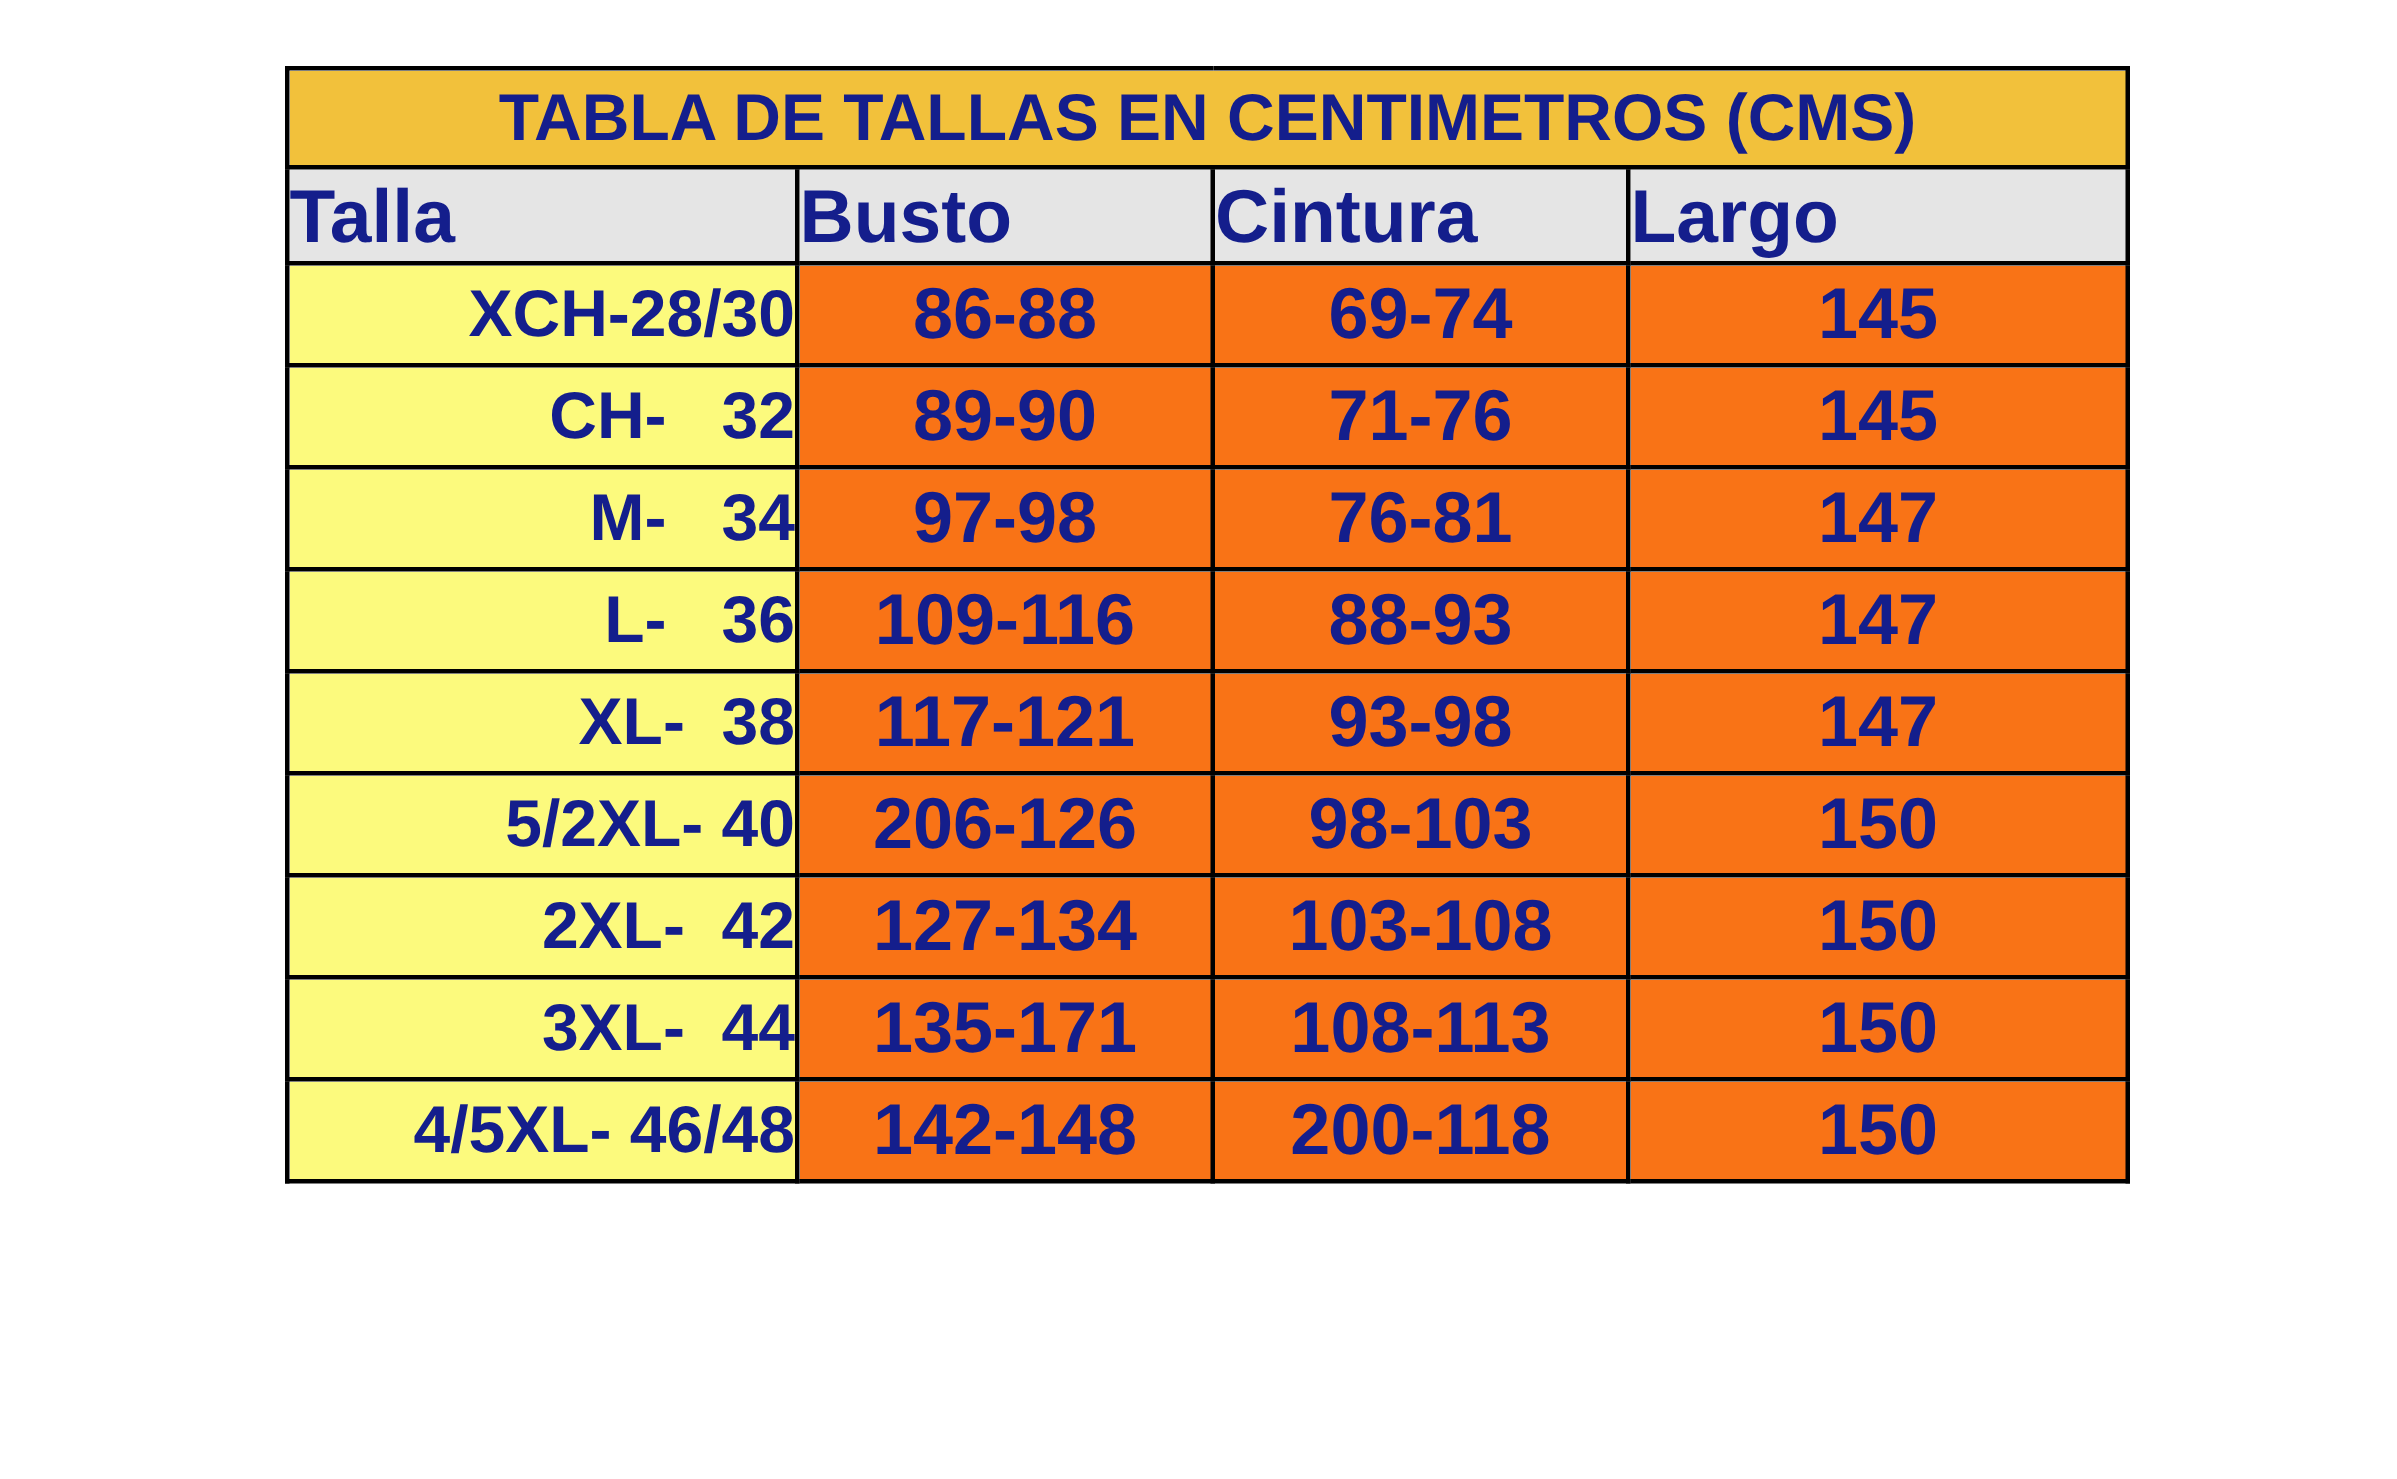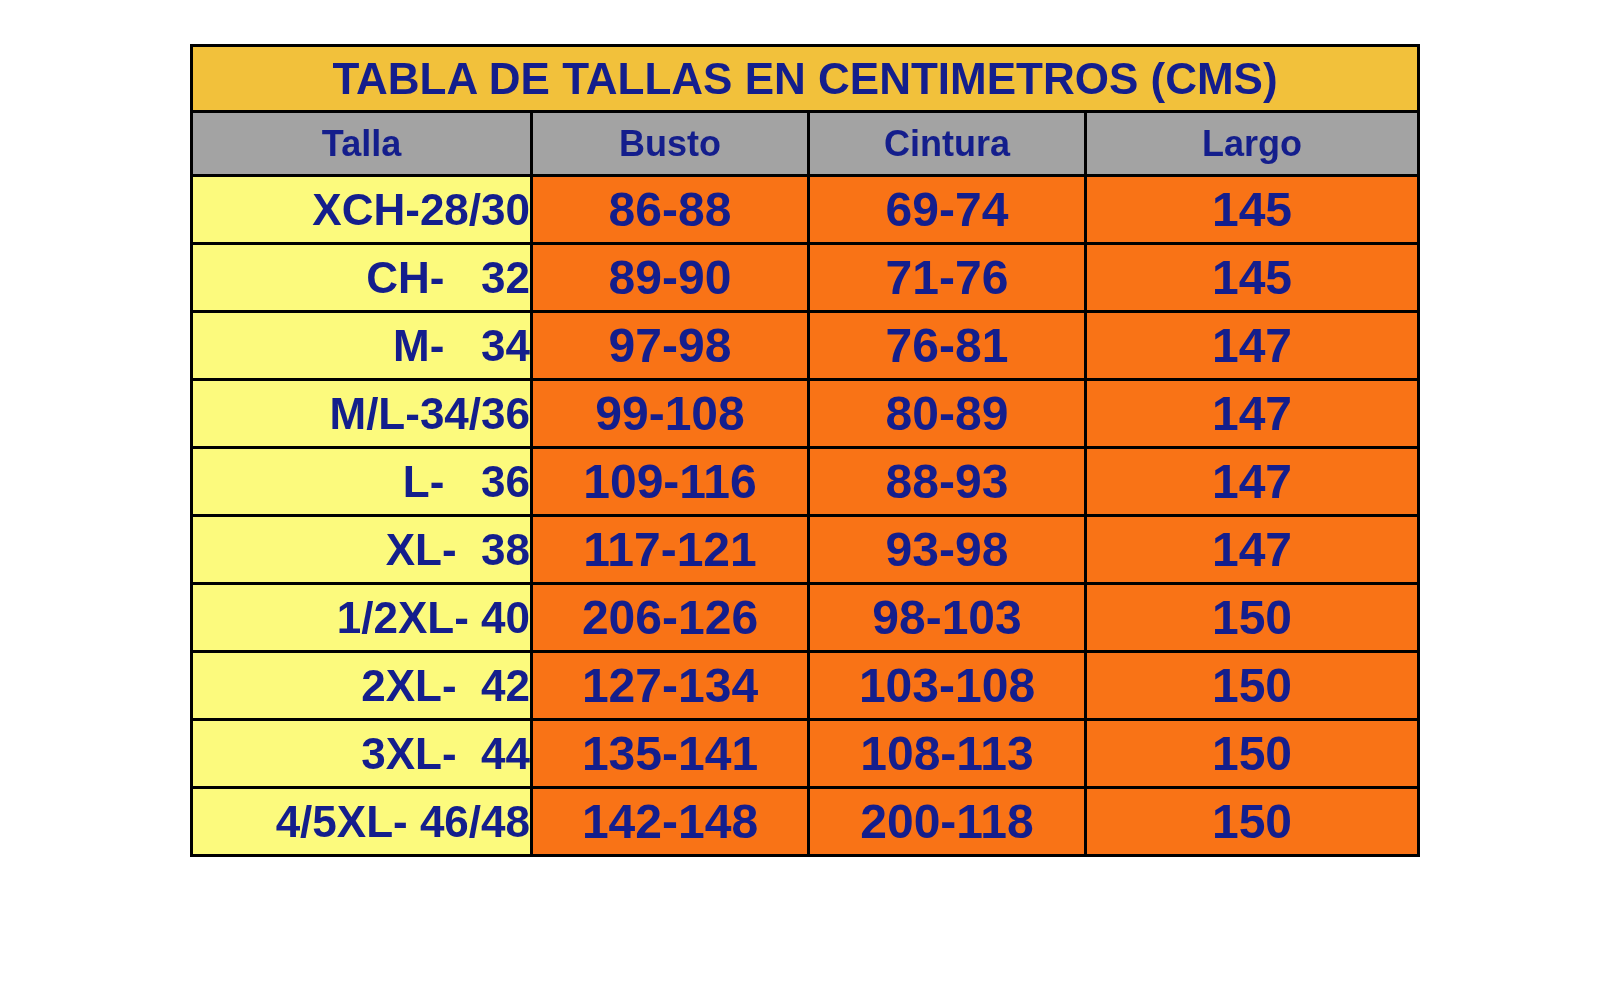--- a/index.html
+++ b/index.html
@@ -31,24 +31,24 @@
     overflow: hidden;
   }
   tr.title-row th {
     background: #F2C13B;
     height: 63px;
     font-size: 44px;
     text-align: center;
     letter-spacing: 0px;
   }
   tr.header-row th {
-    background: #a3a3a3;
+    background: #e5e5e5;
     height: 61px;
-    font-size: 36px;
-    text-align: center;
+    font-size: 50px;
+    text-align: left;
   }
   tr.data-row { height: 68px; }
   td.talla {
     background: #FCFA7D;
     text-align: right;
     padding-left: 12px;
     font-size: 44px;
     white-space: pre;
   }
   td.num {
@@ -92,52 +92,46 @@
         <td class="num">71-76</td>
         <td class="num">145</td>
       </tr>
       <tr class="data-row">
         <td class="talla">M-   34</td>
         <td class="num">97-98</td>
         <td class="num">76-81</td>
         <td class="num">147</td>
       </tr>
       <tr class="data-row">
-        <td class="talla">M/L-34/36</td>
-        <td class="num">99-108</td>
-        <td class="num">80-89</td>
-        <td class="num">147</td>
-      </tr>
-      <tr class="data-row">
         <td class="talla">L-   36</td>
         <td class="num">109-116</td>
         <td class="num">88-93</td>
         <td class="num">147</td>
       </tr>
       <tr class="data-row">
         <td class="talla">XL-  38</td>
         <td class="num">117-121</td>
         <td class="num">93-98</td>
         <td class="num">147</td>
       </tr>
       <tr class="data-row">
-        <td class="talla">1/2XL- 40</td>
+        <td class="talla">5/2XL- 40</td>
         <td class="num">206-126</td>
         <td class="num">98-103</td>
         <td class="num">150</td>
       </tr>
       <tr class="data-row">
         <td class="talla">2XL-  42</td>
         <td class="num">127-134</td>
         <td class="num">103-108</td>
         <td class="num">150</td>
       </tr>
       <tr class="data-row">
         <td class="talla">3XL-  44</td>
-        <td class="num">135-141</td>
+        <td class="num">135-171</td>
         <td class="num">108-113</td>
         <td class="num">150</td>
       </tr>
       <tr class="data-row">
         <td class="talla">4/5XL- 46/48</td>
         <td class="num">142-148</td>
         <td class="num">200-118</td>
         <td class="num">150</td>
       </tr>
     </tbody>

